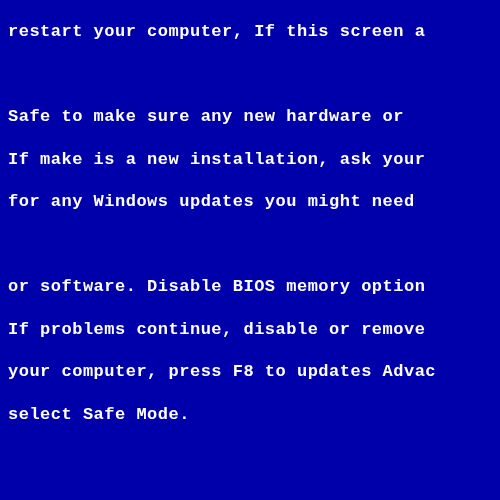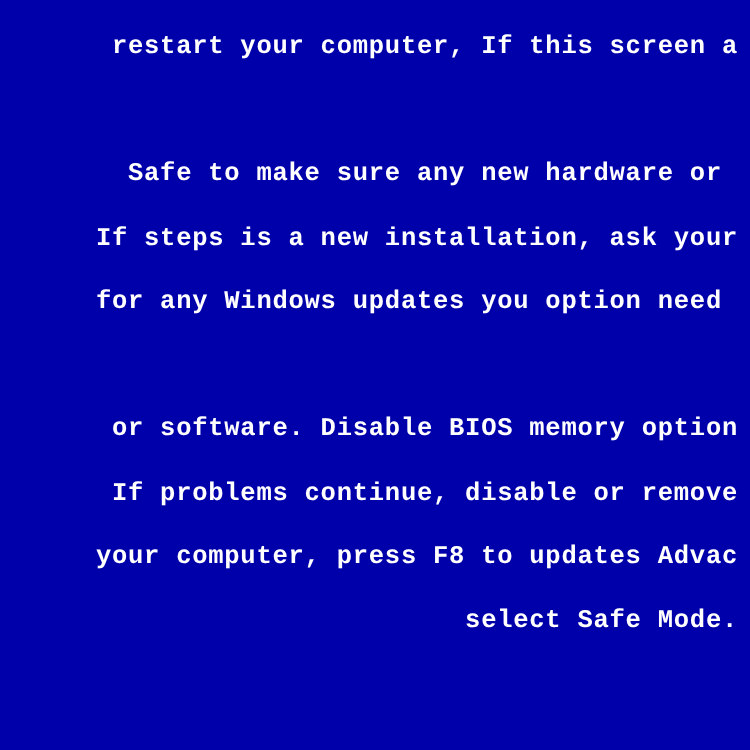--- a/index.html
+++ b/index.html
@@ -13,32 +13,32 @@
     font-family: "Lucida Console", "Courier New", monospace;
     font-size: 17px;
     line-height: 1.25;
     font-weight: bold;
     letter-spacing: 0.5px;
   }
   .screen {
     padding: 0 8px;
     white-space: pre-wrap;
   }
-  .line { display: block; text-align: right; }
+  .line { display: block; }
   .blank { display: block; height: 1.25em; }
 </style>
 </head>
 <body>
 
 <div class="screen">
 <span class="line">restart your computer, If this screen a</span>
 <span class="blank"></span>
 <span class="line">Safe to make sure any new hardware or </span>
-<span class="line">If steps is a new installation, ask your</span>
-<span class="line">for any Windows updates you option need </span>
+<span class="line">If make is a new installation, ask your</span>
+<span class="line">for any Windows updates you might need </span>
 <span class="blank"></span>
 <span class="line">or software. Disable BIOS memory option</span>
 <span class="line">If problems continue, disable or remove</span>
 <span class="line">your computer, press F8 to updates Advac</span>
 <span class="line">select Safe Mode.</span>
 
 
 
 
 

